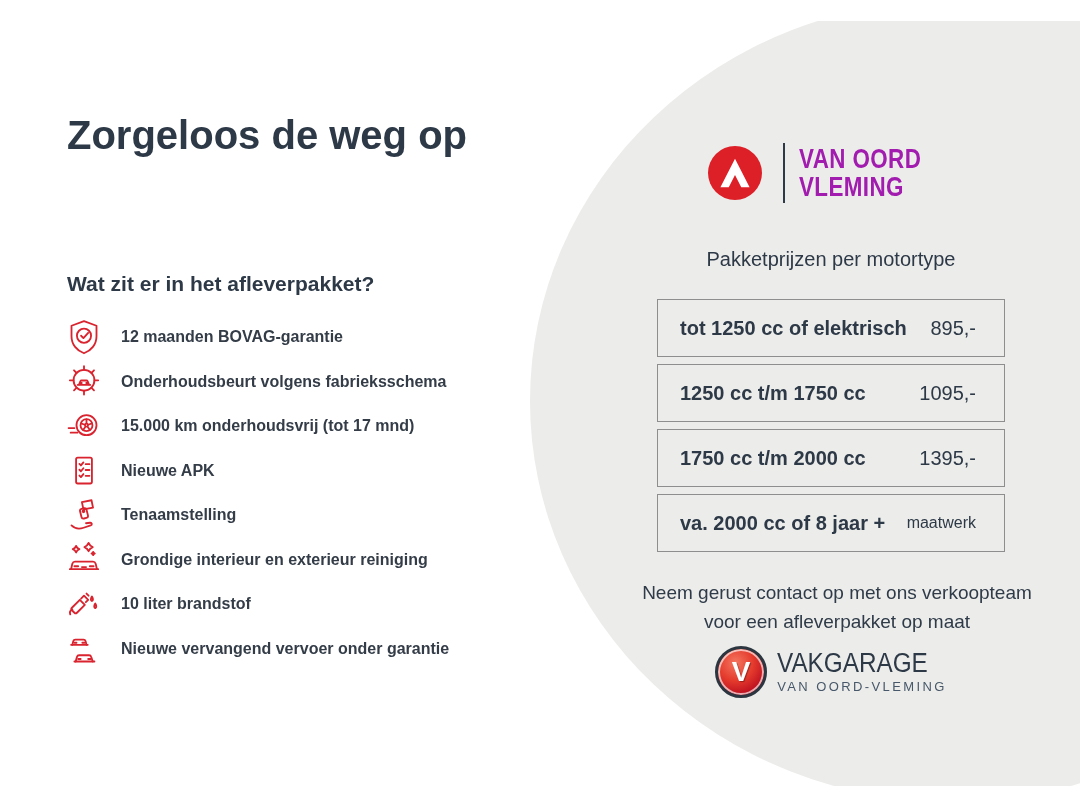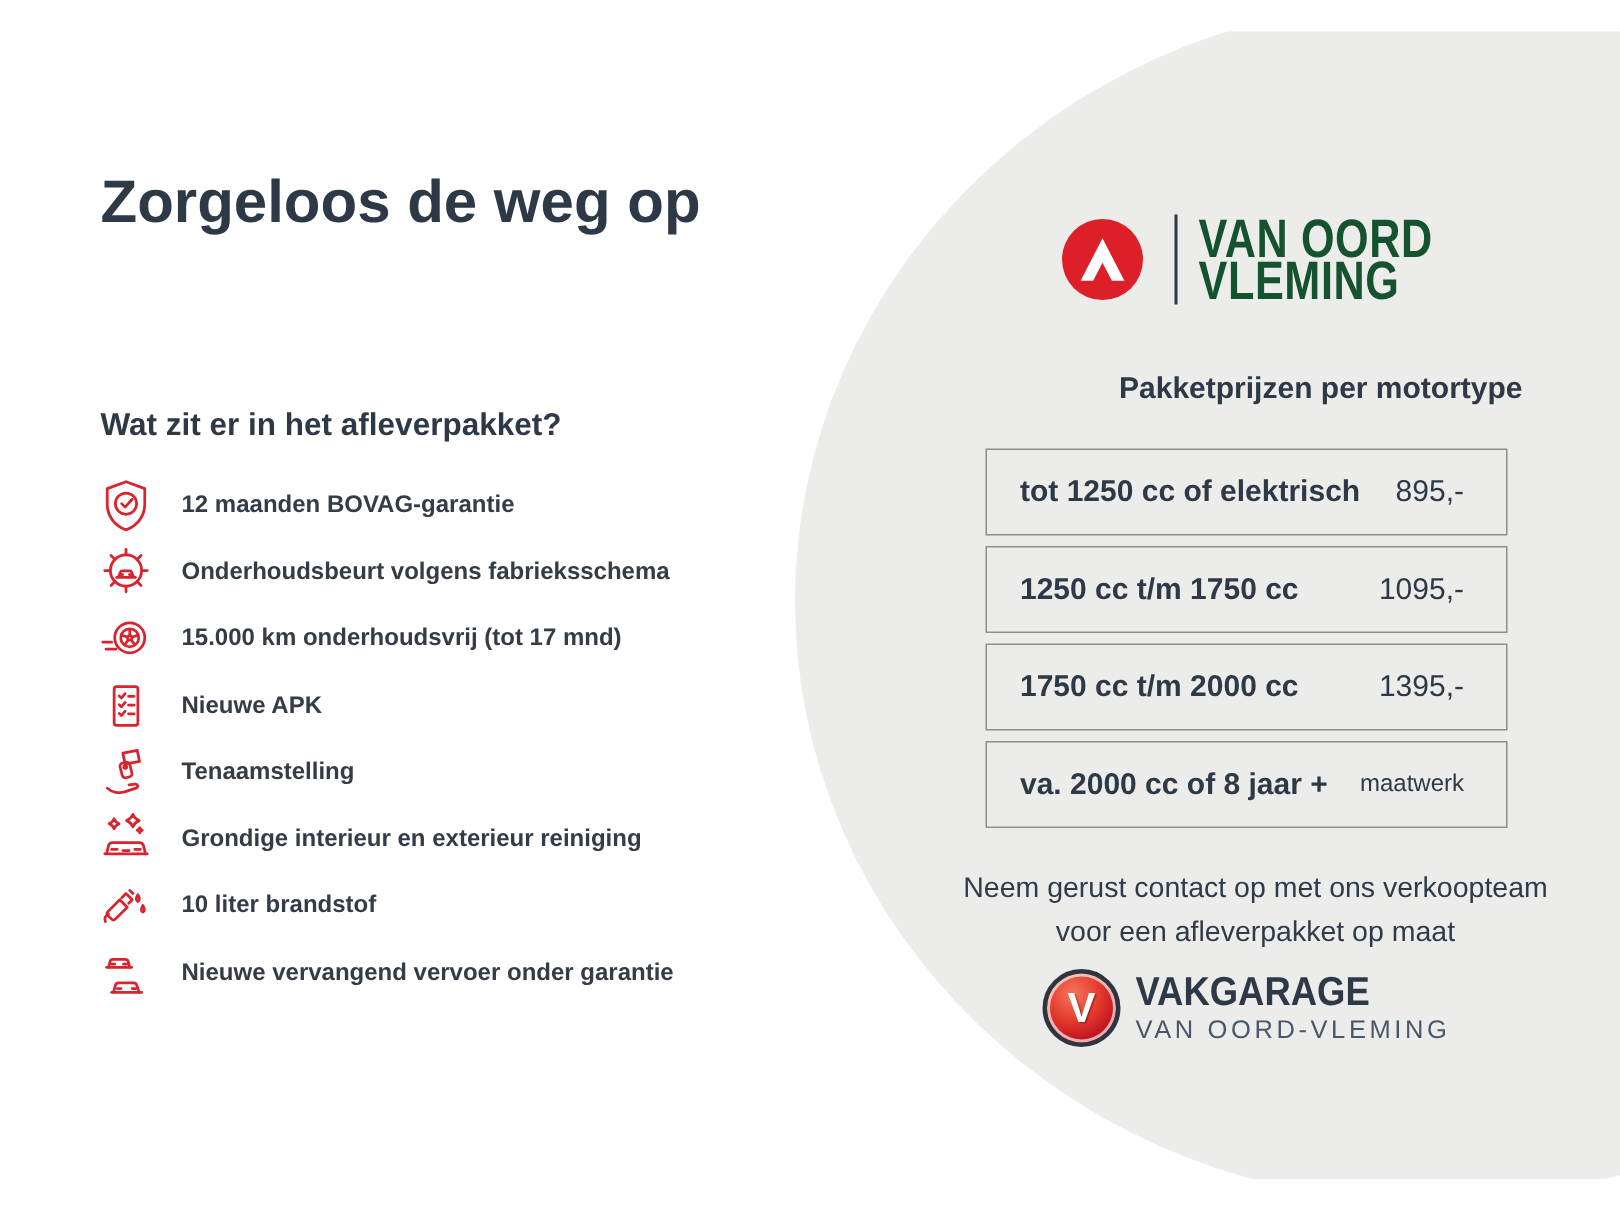--- a/index.html
+++ b/index.html
@@ -18,44 +18,44 @@
   .feat{display:flex;align-items:center;height:40px;margin-bottom:4.5px;}
   .feat-icon{width:48px;height:40px;display:flex;align-items:center;justify-content:center;flex:0 0 48px;}
   .feat-icon svg{width:40px;height:40px;stroke:#d9232e;fill:none;stroke-width:2.2;stroke-linecap:round;stroke-linejoin:round;}
   .feat-label{margin-left:13px;font-size:16px;font-weight:600;color:#333c47;white-space:nowrap;}
 
   
   .brand-row{position:absolute;left:708px;top:143px;display:flex;align-items:center;}
   .brand-badge{width:54px;height:54px;border-radius:50%;background:#dd1f28;display:flex;align-items:center;justify-content:center;}
   .brand-badge svg{width:40px;height:40px;}
   .brand-divider{width:2px;height:60px;background:#2e3a47;margin:0 14px 0 21px;}
-  .brand-name{font-weight:bold;color:#14532d;font-size:36px;line-height:28px;}
+  .brand-name{font-weight:bold;color:#a21caf;font-size:28px;line-height:28px;}
   .brand-name div{display:inline-block;transform:scaleX(0.8);transform-origin:left center;letter-spacing:0.5px;white-space:nowrap;}
   .brand-name div:first-child{display:block;}
 
-  .prices-heading{position:absolute;left:647px;top:248px;width:368px;text-align:right;font-size:20px;font-weight:bold;color:#2d3947;}
+  .prices-heading{position:absolute;left:647px;top:248px;width:368px;text-align:center;font-size:20px;font-weight:normal;color:#2d3947;}
   .price-list{position:absolute;left:657px;top:299px;width:348px;}
   .price-box{height:58px;margin-bottom:7px;border:1px solid #8e8e8e;background:#ececea;
     display:flex;align-items:center;justify-content:space-between;padding:0 28px 0 22px;box-sizing:border-box;}
   .pb-label{font-size:20px;font-weight:bold;color:#2d3947;white-space:nowrap;}
   .pb-value{font-size:20px;font-weight:normal;color:#2d3947;white-space:nowrap;}
   .pb-value.small{font-size:16px;}
 
   .contact{position:absolute;left:612px;top:578px;width:450px;text-align:center;font-size:19px;line-height:29px;color:#2f3b49;}
 
   .footer-logo{position:absolute;left:657px;top:646px;width:348px;display:flex;align-items:center;justify-content:center;}
   .v-badge{width:46px;height:46px;border-radius:50%;
     background:radial-gradient(circle at 38% 30%, #f4765f 0%, #e43a2c 42%, #c01321 72%, #a80e1b 100%);
     border:3px solid #2c3640;box-shadow:inset 0 0 0 2px rgba(255,255,255,0.65);
     display:flex;align-items:center;justify-content:center;flex:0 0 46px;}
   .v-badge span{color:#fff;font-weight:bold;font-size:28px;line-height:1;text-shadow:1px 1px 1px rgba(70,0,0,0.45);}
   .footer-text{margin-left:10px;}
-  .footer-name{font-size:27px;line-height:27px;font-weight:bold;color:#2d3947;}
+  .footer-name{font-size:27px;line-height:27px;font-weight:normal;color:#2d3947;}
   .footer-name span{display:inline-block;transform:scaleX(0.9);transform-origin:left center;white-space:nowrap;}
-  .footer-subname{font-size:17px;letter-spacing:2.4px;color:#47586a;margin-top:2px;white-space:nowrap;}
+  .footer-subname{font-size:13px;letter-spacing:2.4px;color:#47586a;margin-top:2px;white-space:nowrap;}
 </style>
 </head>
 <body>
 
 <div class="canvas">
 
   <div class="bg-clip">
     <div class="bg-circle"></div>
   </div>
 

